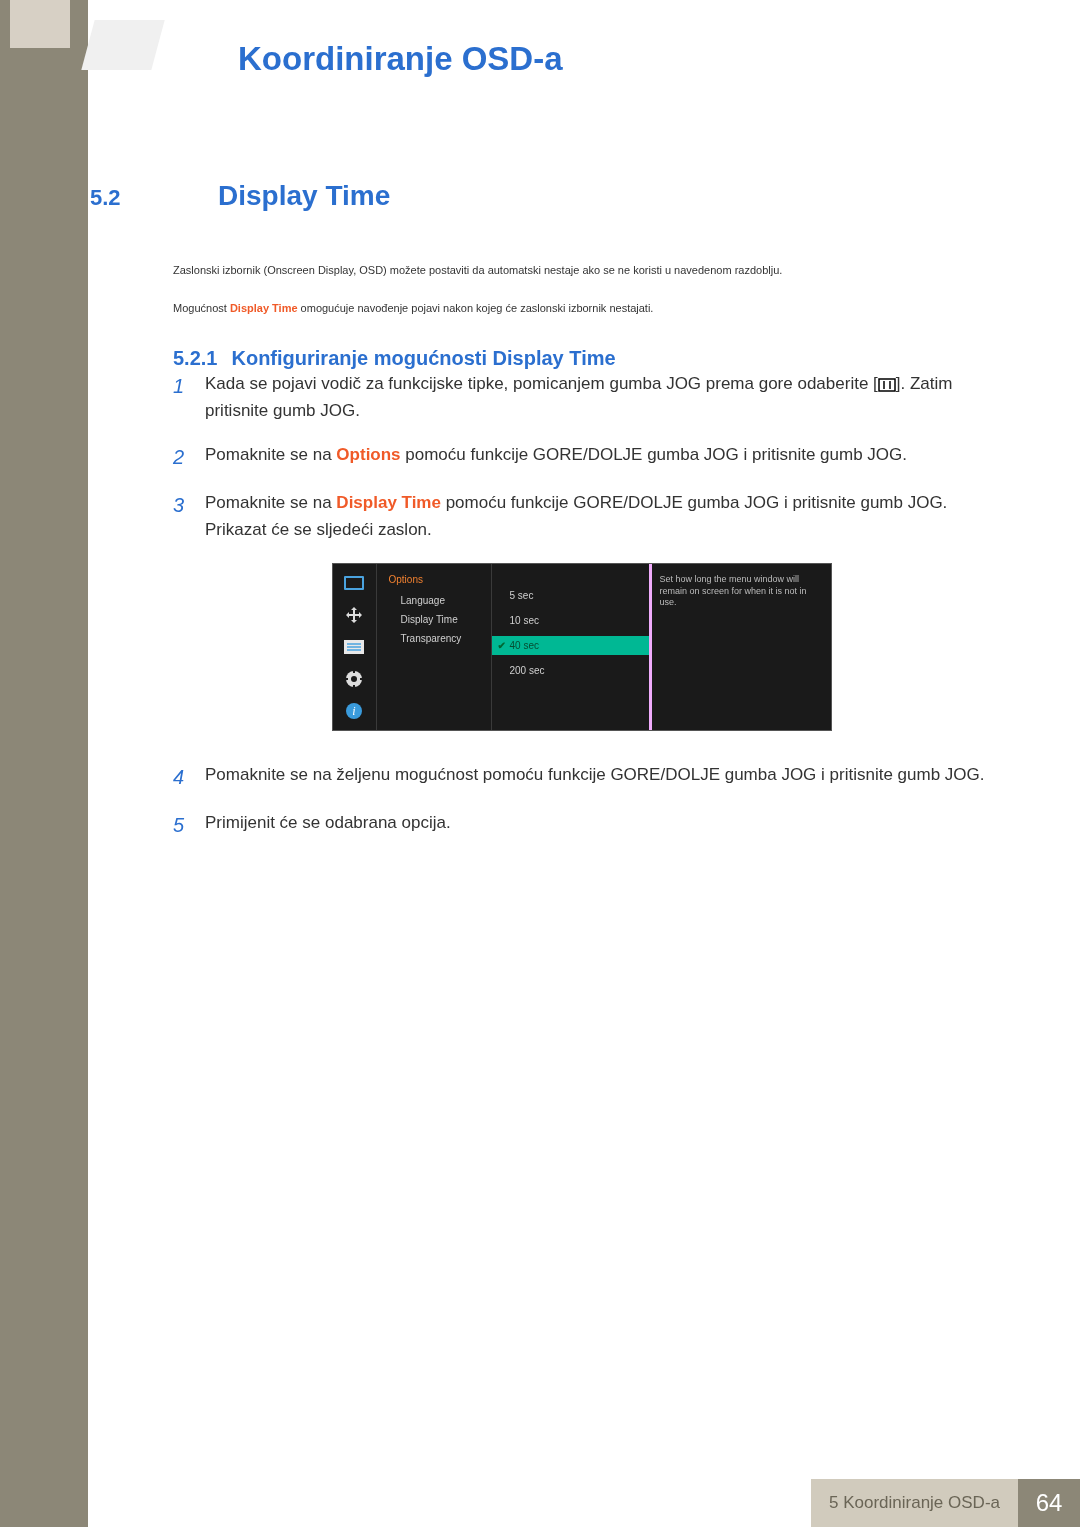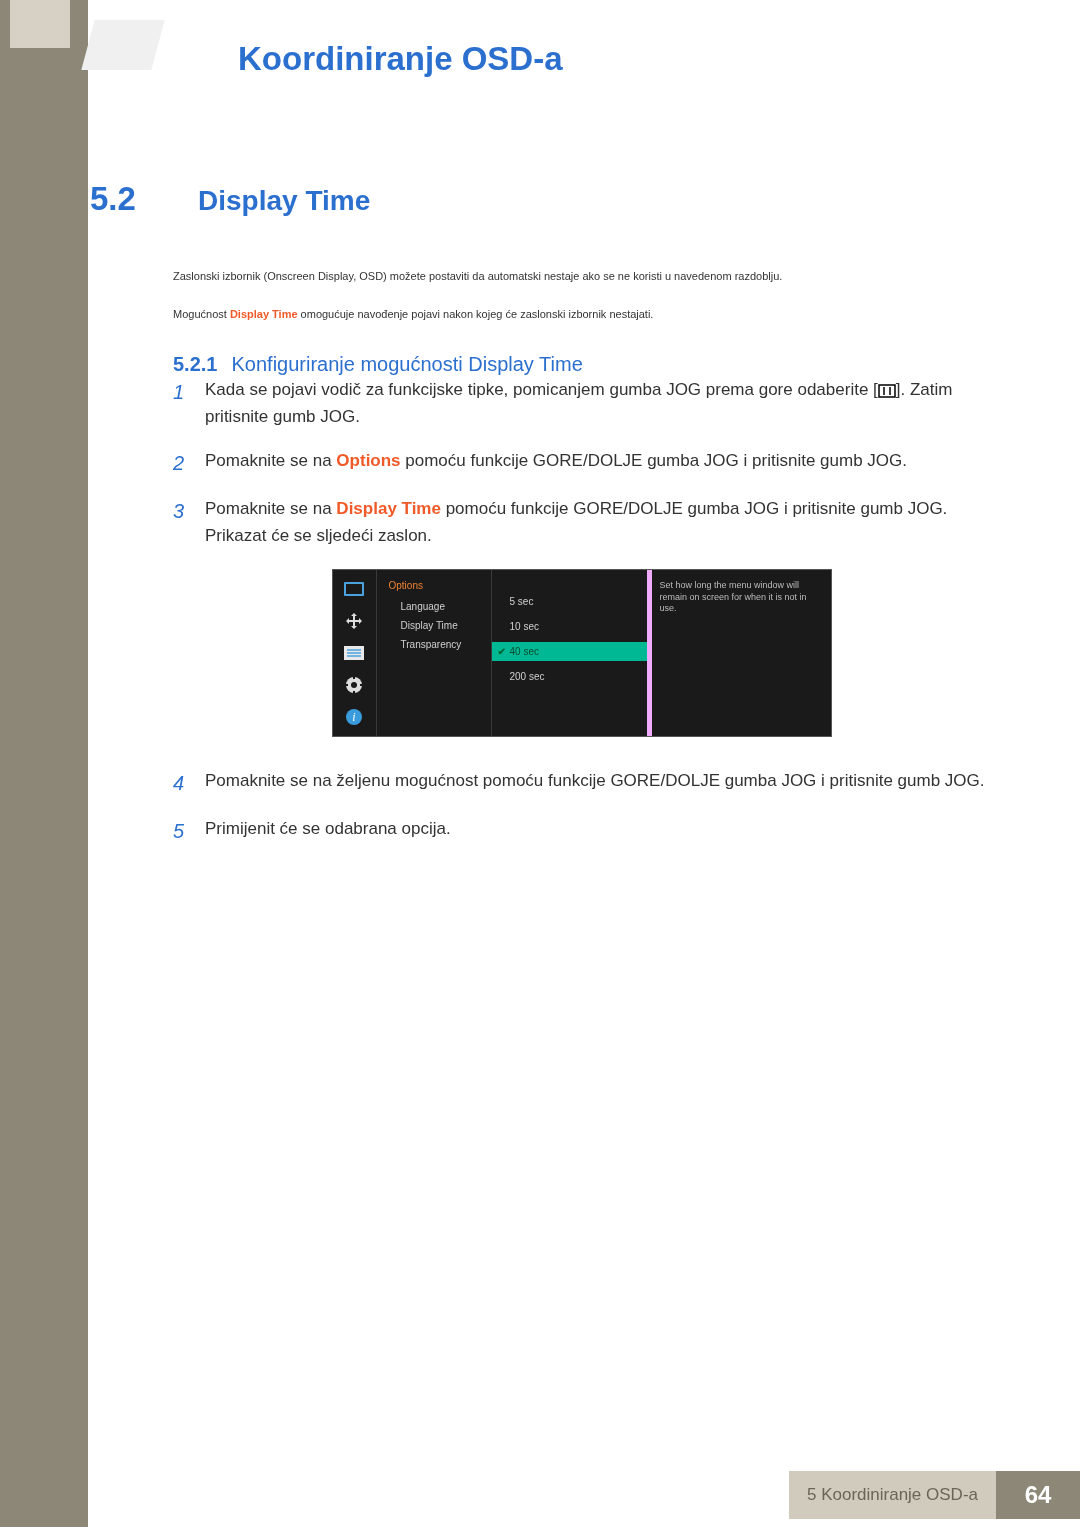--- a/index.html
+++ b/index.html
@@ -58,24 +58,24 @@
     right: 0;
     padding: 0 90px 0 0;
   }
   .section-row {
     display: flex;
     align-items: baseline;
     margin-bottom: 50px;
     padding-left: 0;
   }
   .section-num {
-    width: 110px;
+    width: 130px;
     text-align: left;
     padding-left: 2px;
-    font-size: 33px;
+    font-size: 22px;
     font-weight: 600;
     color: #2b6fcf;
   }
   .section-title {
     font-size: 28px;
     font-weight: 600;
     color: #2b6fcf;
   }
   .para {
     margin-left: 85px;
@@ -86,21 +86,21 @@
   }
   .highlight { color: #f05a28; font-weight: 600; }
   .subsection-row {
     margin-left: 85px;
     margin-top: 30px;
     display: flex;
     align-items: baseline;
     gap: 14px;
   }
   .subsection-num { font-size: 20px; font-weight: 600; color: #2b6fcf; }
-  .subsection-title { font-size: 20px; font-weight: 400; color: #2b6fcf; }
+  .subsection-title { font-size: 20px; font-weight: 700; color: #2b6fcf; }
   .step-list { margin-left: 85px; }
   .step {
     display: flex;
     gap: 14px;
     margin-bottom: 16px;
     font-size: 17px;
     line-height: 1.6;
     color: #333;
   }
   .step-num {
@@ -141,21 +141,21 @@
   .osd-icon { width: 24px; height: 18px; display:flex; align-items:center; justify-content:center; }
   .osd-col1 {
     width: 115px;
     border-right: 1px solid #3a3a3a;
     padding: 8px 0;
   }
   .osd-col1 .osd-title { color: #f08030; font-size: 10px; padding: 2px 12px 6px; }
   .osd-col1 .osd-item { padding: 4px 24px; font-size: 10px; color: #d0d0d0; }
   .osd-col2 {
     width: 160px;
-    border-right: 5px solid #f0abfc;
+    border-right: 3px solid #f0abfc;
     padding: 22px 0 0 0;
   }
   .osd-col2 .osd-opt {
     margin: 0 0 6px 0;
     padding: 4px 18px;
     font-size: 10px;
     color: #d0d0d0;
     position: relative;
   }
   .osd-col2 .osd-opt.selected {
@@ -169,40 +169,40 @@
   .osd-col2 .osd-opt.selected { color: #054d32; }
   .osd-col3 {
     flex: 1;
     padding: 10px 8px;
     font-size: 9px;
     color: #bbb;
     line-height: 1.3;
   }
   .footer {
     position: absolute;
-    left: 0; right: 0; bottom: 8px;
+    left: 0; right: 0; bottom: 0;
     height: 48px;
     display: flex;
     justify-content: flex-end;
     align-items: stretch;
   }
   .footer-label {
     background: #d1cbbd;
     color: #6a6556;
     font-size: 17px;
     display: flex;
     align-items: center;
     padding: 0 18px;
   }
   .footer-page {
-    width: 84px;
+    width: 62px;
     background: #8c8777;
     color: #fff;
     font-size: 24px;
-    font-weight: 700;
+    font-weight: 400;
     display: flex;
     align-items: center;
     justify-content: center;
   }
 </style>
 </head>
 <body>
 
 <div class="left-sidebar">
   <div class="top-accent"></div>

